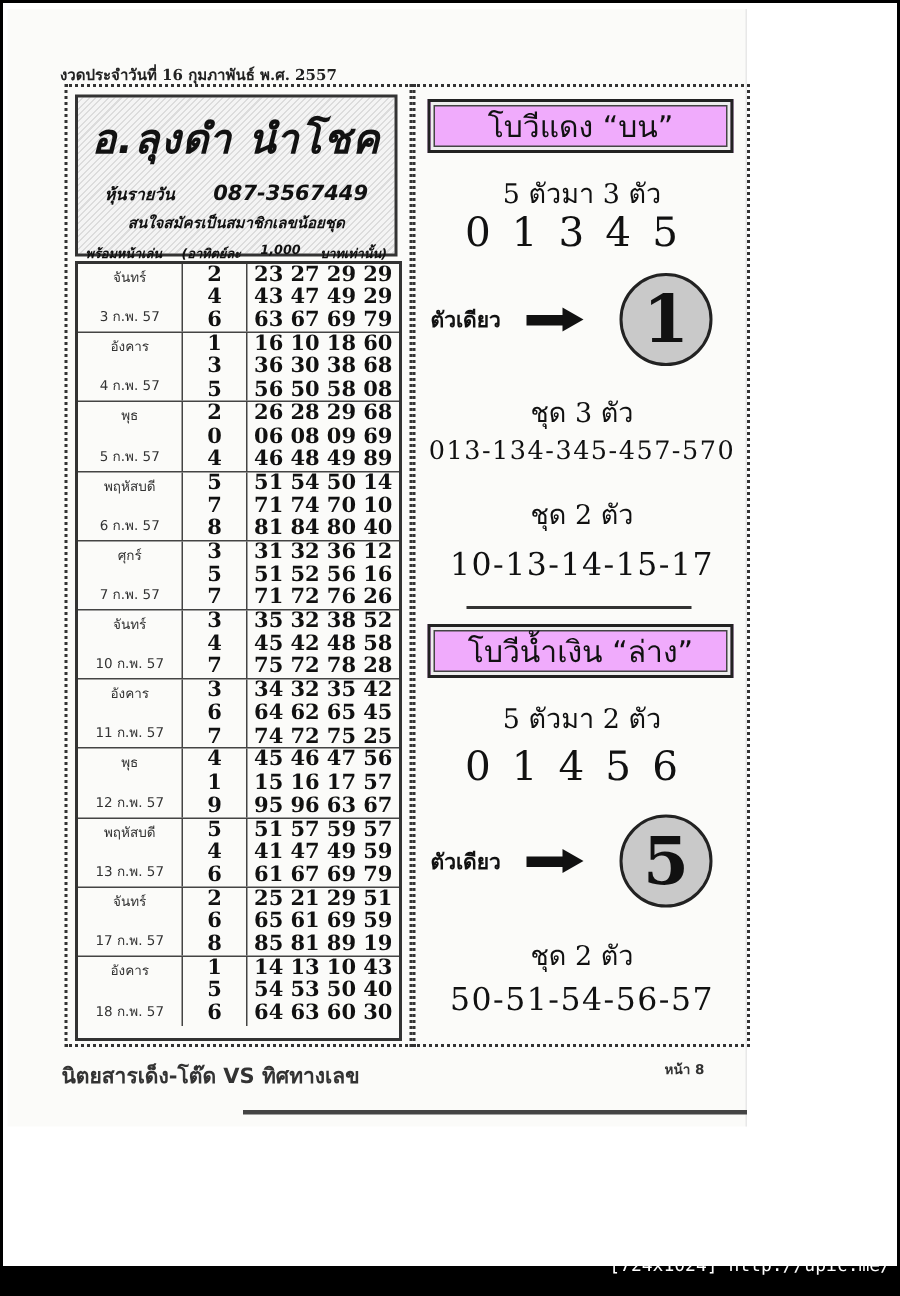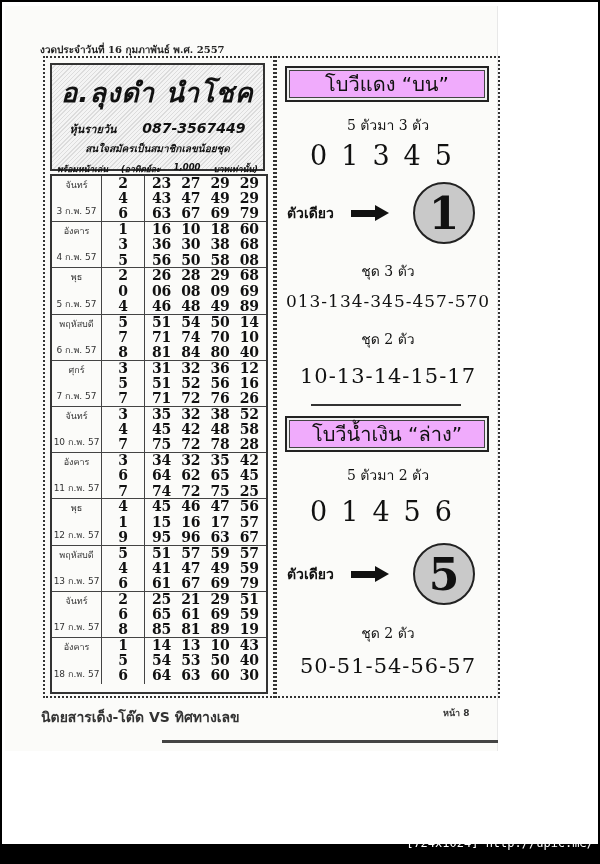--- a/index.html
+++ b/index.html
@@ -15,27 +15,27 @@
   .hdr-box { position: absolute; left: 45px; top: 57px; width: 215px; height: 108px; border: 2px solid #333; background: repeating-linear-gradient(135deg, #f4f4f4 0 2px, #dcdcdc 2px 3px); text-align: center; }
   .hdr-title { font-family: "DejaVu Sans", sans-serif; font-size: 27px; font-weight: bold; font-style: italic; margin-top: 6px; letter-spacing: 1px; }
   .hdr-phone-row { font-family: "DejaVu Sans", sans-serif; font-style: italic; font-weight: bold; margin-top: 4px; }
   .hdr-phone-label { font-size: 11px; }
   .hdr-phone { font-size: 14px; margin-left: 4px; padding-left: 16px; }
   .hdr-line3 { font-family: "DejaVu Sans", sans-serif; font-size: 10px; font-weight: bold; font-style: italic; margin-top: 3px; }
   .hdr-line4 { font-family: "DejaVu Sans", sans-serif; font-size: 8.5px; font-weight: bold; font-style: italic; margin-top: 6px; display: flex; justify-content: space-between; padding: 0 5px; }
   .table { position: absolute; left: 45px; top: 168px; width: 218px; height: 520px; border: 2px solid #333; }
   .group { display: flex; height: 46.2px; border-bottom: 1px solid #444; }
   .group:last-child { border-bottom: none; }
-  .day-col { width: 50px; border-right: 1px solid #444; display: flex; flex-direction: column; justify-content: space-between; align-items: center; padding: 2px 0 3px; font-family: "DejaVu Sans", sans-serif; font-size: 9px; color: #333; }
+  .day-col { width: 70px; border-right: 1px solid #444; display: flex; flex-direction: column; justify-content: space-between; align-items: center; padding: 2px 0 3px; font-family: "DejaVu Sans", sans-serif; font-size: 9px; color: #333; }
   .digit-col { width: 43px; border-right: 1px solid #444; display: flex; flex-direction: column; align-items: center; font-size: 14px; font-weight: bold; line-height: 15.2px; font-family: "DejaVu Serif", serif; }
   .nums-col { flex: 1; display: flex; flex-direction: column; font-size: 14px; font-weight: bold; line-height: 15.2px; font-family: "DejaVu Serif", serif; }
   .num-row { display: flex; justify-content: space-around; padding: 0 2px; }
   .sec-title { position: absolute; left: 280px; width: 204px; height: 36px; border: 2px solid #222; background: #f0abfc; box-shadow: inset 0 0 0 2px #eee, inset 0 0 0 3px #444; display: flex; align-items: center; justify-content: center; font-family: "DejaVu Sans", sans-serif; font-size: 20px; }
   .sub { position: absolute; left: 272px; width: 222px; text-align: center; font-family: "DejaVu Serif", serif; }
-  .sub-small { font-size: 14px; }
+  .sub-small { font-size: 18px; }
   .sub-digits { font-size: 27px; letter-spacing: 14px; }
   .single-row { position: absolute; left: 282px; width: 200px; display: flex; align-items: center; }
   .single-label { font-family: "DejaVu Sans", sans-serif; font-weight: bold; font-size: 14px; width: 58px; }
   .arrow { width: 40px; height: 14px; position: relative; margin-left: 6px; }
   .arrow::before { content: ""; position: absolute; left: 0; top: 4px; width: 26px; height: 7px; background: #111; }
   .arrow::after { content: ""; position: absolute; left: 24px; top: -1px; border-left: 14px solid #111; border-top: 8px solid transparent; border-bottom: 8px solid transparent; }
   .circle { margin-left: 22px; width: 62px; height: 62px; border-radius: 50%; border: 2px solid #222; background: #c9c9c9; display: flex; align-items: center; justify-content: center; font-size: 44px; font-weight: bold; font-family: "DejaVu Serif", serif; }
   .sep { position: absolute; left: 306px; top: 398px; width: 150px; height: 2px; background: #333; }
   .footer-left { position: absolute; left: 36px; top: 700px; font-family: "DejaVu Sans", sans-serif; font-size: 14px; font-weight: bold; color: #333; }
   .footer-right { position: absolute; left: 438px; top: 700px; font-family: "DejaVu Sans", sans-serif; font-size: 9px; font-weight: bold; color: #333; }

